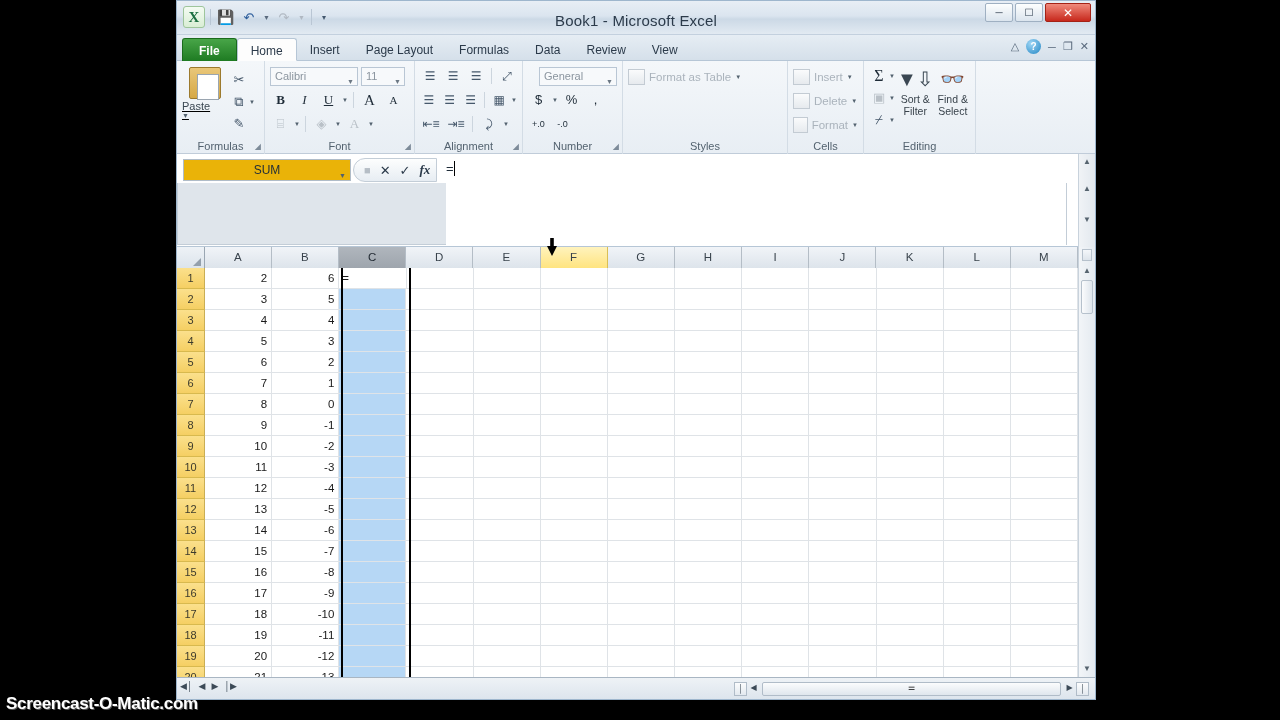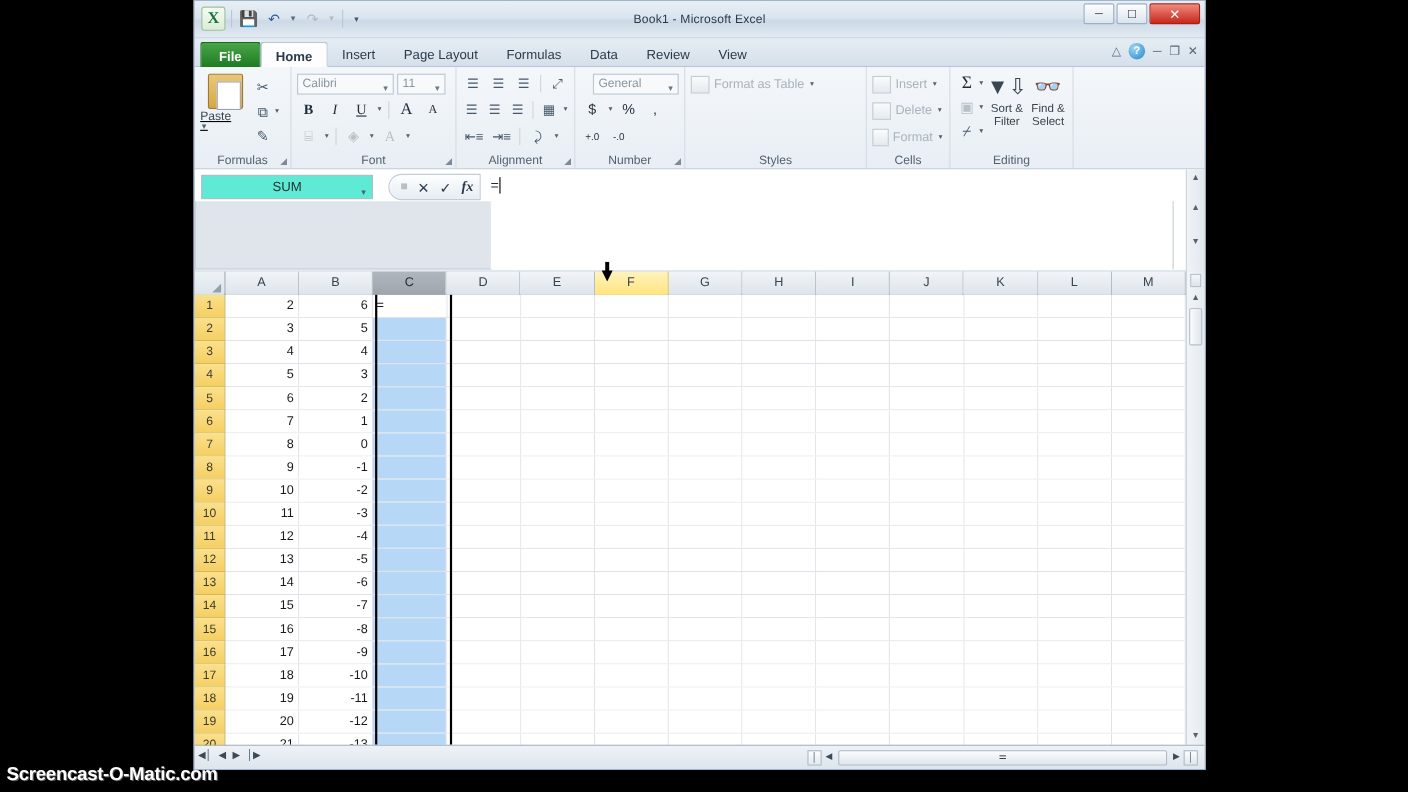--- a/index.html
+++ b/index.html
@@ -32,37 +32,37 @@
   }
   .qat-sep { width:1px;height:16px;background:#b9c6d4; margin:0 2px;}
   .qat-btn { width:20px;height:20px;display:flex;align-items:center;justify-content:center;font-size:13px;color:#2c5d9b;}
   .qat-save { color:#3f6fae; font-size:14px; }
   .qat-arrow { font-size:7px; color:#5a6a7d; width:9px; text-align:center;}
   .qat-dis { color:#b0b8c2; }
   .qat-more { font-size:8px; color:#44586e; width:14px; text-align:center; }
 
   .wintitle {
     position:absolute; left:0; right:0; top:11px; text-align:center;
-    font-size:11px; color:#2b3a4a; letter-spacing:.2px;
+    font-size:15px; color:#2b3a4a; letter-spacing:.2px;
   }
   .winbtns { position:absolute; right:4px; top:2px; display:flex; gap:2px; }
   .wb { width:28px;height:19px;border:1px solid #9fb0c2;border-radius:2px;
         background:linear-gradient(to bottom,#fdfefe,#dbe5ee);
         display:flex;align-items:center;justify-content:center;font-size:10px;color:#2b3a4a;}
   .wb.close { width:46px; background:linear-gradient(to bottom,#f08a7c,#c7281c); border-color:#a42216; color:#fff; font-size:12px;}
 
   
   .tabstrip { position:relative; height:26px; background:linear-gradient(to bottom,#e6edf4,#d5e0ea);
               border-bottom:1px solid #b6c6d6; }
   .tabs { position:absolute; left:5px; top:0; display:flex; align-items:flex-end; height:26px;}
   .tab { height:23px; padding:0 13px; font-size:12px; color:#2b3a4a; line-height:24px;
          border-radius:3px 3px 0 0; }
   .tab.file { background:linear-gradient(to bottom,#48a548,#1e7b22); color:#fff; font-weight:bold; padding:0 16px;
               border:1px solid #1a6b1c; border-bottom:none; }
-  .tab.active { background:#fdfdfd; border:1px solid #b6c6d6; border-bottom:1px solid #fdfdfd;font-weight:bold; }
+  .tab.active { background:#fdfdfd; border:1px solid #b6c6d6; border-bottom:1px solid #fdfdfd; }
   .ribctl { position:absolute; right:6px; top:4px; display:flex; gap:7px; align-items:center; }
   .ribctl span { font-size:11px; color:#5a6a7d; }
   .help-ico { width:15px;height:15px;border-radius:50%;background:radial-gradient(circle at 35% 30%,#9fd6f5,#2286c4);
               color:#fff;font-size:10px;font-weight:bold;text-align:center;line-height:15px;}
 
   
   .ribbon { position:relative; height:93px; background:linear-gradient(to bottom,#f4f7fa,#e8eef4);
             border-bottom:1px solid #c0ccd9; display:flex; }
   .grp { position:relative; height:93px; border-right:1px solid #d3dce5; padding:4px 5px 0; }
   .grp-lbl { position:absolute; bottom:2px; left:0; right:0; text-align:center; font-size:11px; color:#53626f; }
@@ -104,22 +104,22 @@
   .sico { width:17px;height:16px;border:1px solid #c3cbd3;background:linear-gradient(to bottom,#fafbfc,#e6eaee);}
   .cellsgrp { width:76px; }
   .editgrp { width:112px; }
   .ebig { text-align:center; width:50px; }
   .ebig .eico { height:28px; font-size:20px; color:#3a4752; line-height:28px;}
   .ebig .elbl { font-size:10.5px; color:#39434c; line-height:12px;}
   .sigma { font-size:16px; color:#1f2c38; font-family:"Liberation Serif", serif; }
 
   
   .fbarwrap { position:relative; height:93px; background:#fff; border-bottom:1px solid #b6c6d6; }
-  .namebox { position:absolute; left:6px; top:5px; width:156px; height:22px;
-             background:#5eead4; border:1px solid #b0bcc8; font-size:12px; color:#1f2c38;
+  .namebox { position:absolute; left:6px; top:5px; width:168px; height:22px;
+             background:#eab308; border:1px solid #b0bcc8; font-size:12px; color:#1f2c38;
              text-align:center; line-height:20px; }
   .namebox .nb-car { position:absolute; right:4px; top:6px; font-size:7px; color:#50606f;}
   .fxbtns { position:absolute; left:176px; top:4px; display:flex; align-items:center; gap:9px;
             height:24px; padding:0 6px 0 10px;
             background:linear-gradient(to bottom,#fdfefe,#e7edf3); border:1px solid #c3cdd7;
             border-radius:14px 0 0 14px; }
   .fxb { font-size:13px; color:#2b3a4a; }
   .fxb.dis { color:#b6bec6; font-size:11px; }
   .fxb.fx { font-style:italic; font-family:"Liberation Serif", serif; font-weight:bold; }
   .fbinput { position:absolute; left:264px; right:28px; top:4px; height:22px;

